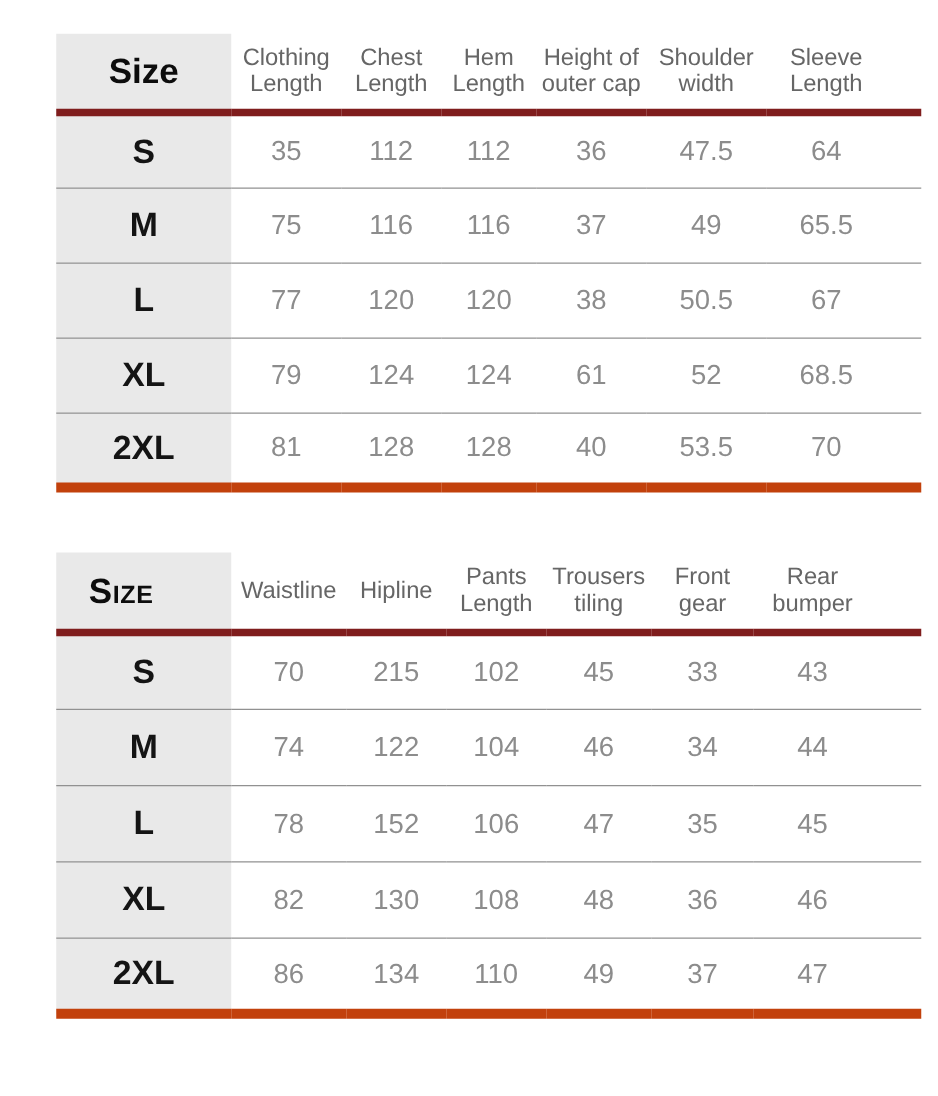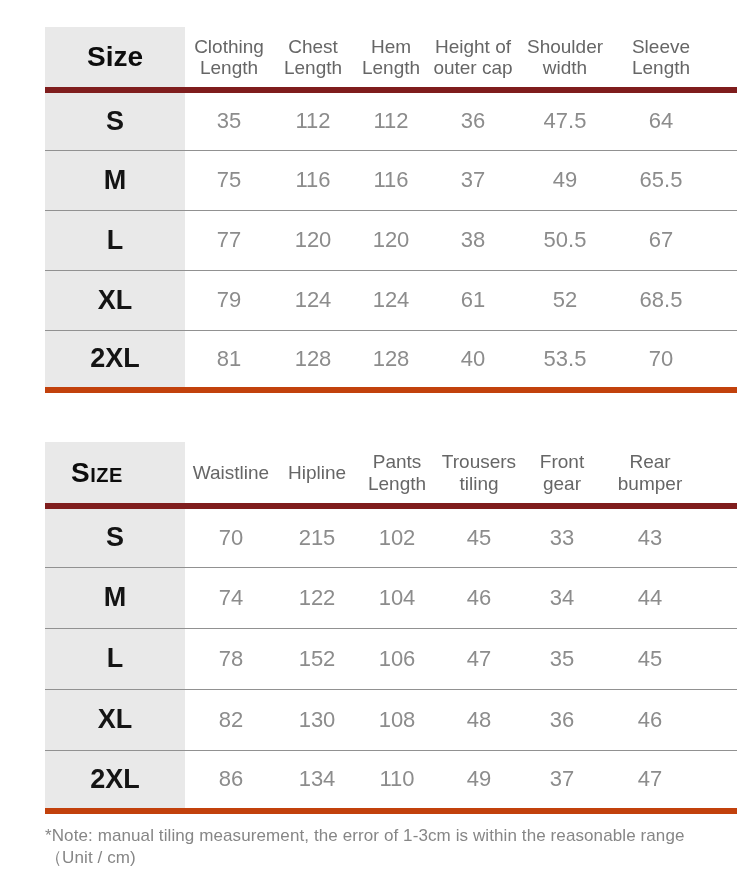--- a/index.html
+++ b/index.html
@@ -57,21 +57,21 @@
     font-size:22px;
     color:#8c8c8c;
     border-bottom:1px solid #919191;
   }
   .size-table tbody td.size-col {
     font-size:27px;
     font-weight:700;
     color:#141414;
   }
   .size-table tbody tr:last-child td {
-    border-bottom:6px solid #c2410c;
+    border-bottom:8px solid #c2410c;
   }
   
   .t1 th:last-child, .t1 td:last-child { padding-right:28px; }
   .t2 th:last-child, .t2 td:last-child { padding-right:40px; }
 
   .note {
     position:absolute;
     left:45px;
     top:826px;
     width:680px;
@@ -218,15 +218,14 @@
           <td>86</td>
           <td>134</td>
           <td>110</td>
           <td>49</td>
           <td>37</td>
           <td>47</td>
         </tr>
       </tbody>
   </table>
 
-  <div class="note">*Note: manual tiling measurement, the error of 1-3cm is within the reasonable range （Unit / cm)</div>
 
 </div>
 
 </body></html>

